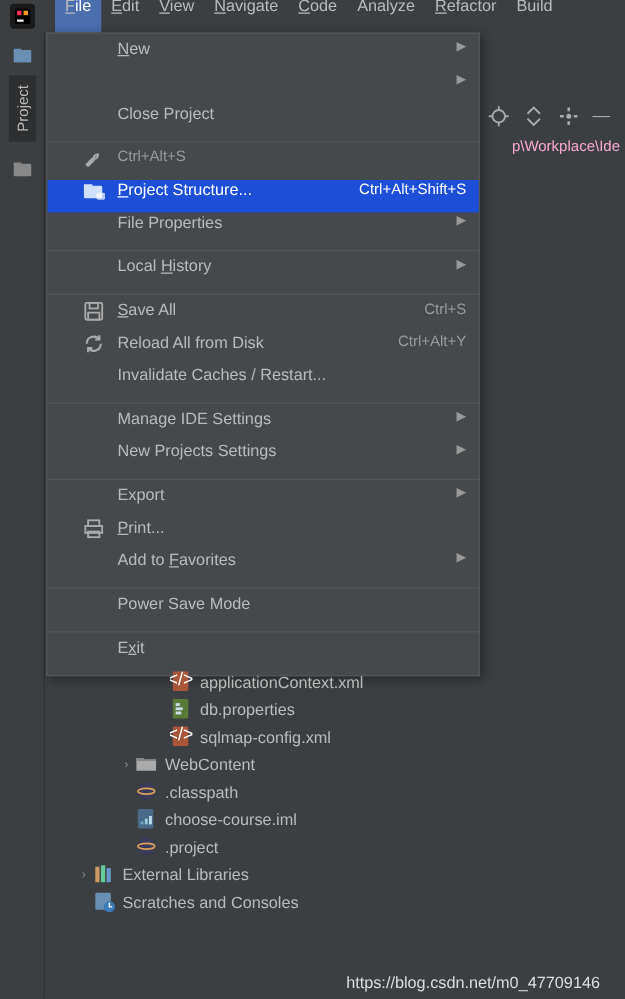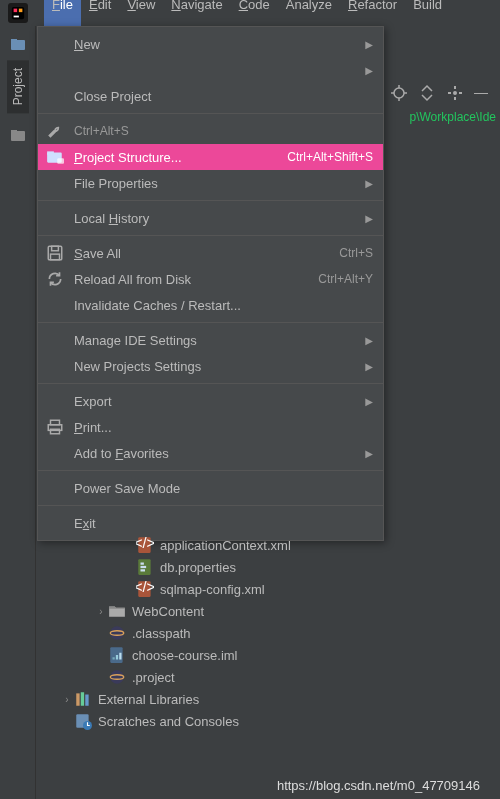--- a/index.html
+++ b/index.html
@@ -9,33 +9,33 @@
 .menubar-item.active{background:#4b6eaf;color:#fff}
 .menubar-item u{text-decoration:underline}
 .app-logo{position:absolute;left:8px;top:3px;width:20px;height:20px;background:#1a1a1a;border-radius:3px;display:flex;align-items:center;justify-content:center}
 .app-logo svg{width:14px;height:14px}
 
 .sidebar{position:absolute;left:0;top:26px;width:36px;bottom:0;background:#3c3f41;border-right:1px solid #323232;display:flex;flex-direction:column;align-items:center;padding-top:10px;gap:8px}
 .sidebar-tab{writing-mode:vertical-rl;transform:rotate(180deg);background:#2d2f30;padding:8px 4px;border-radius:0;font-size:12px}
 .sidebar-ico{width:16px;height:16px}
 
 .dropdown{position:absolute;left:37px;top:26px;width:347px;background:#46494b;border:1px solid #555;box-shadow:2px 2px 8px rgba(0,0,0,0.4);padding:4px 0}
-.menu-item{height:26px;display:flex;align-items:center;padding:0 10px 0 8px;position:relative}
-.menu-item.highlight{background:#ec4899;color:#fff}
+.menu-item{height:26px;display:flex;align-items:flex-start;padding:0 10px 0 28px;position:relative}
+.menu-item.highlight{background:#1d4ed8;color:#fff}
 .menu-item.highlight *{color:#fff}
 .mi-icon{width:18px;height:18px;flex:0 0 18px;margin-right:10px;display:flex;align-items:center;justify-content:center}
 .mi-label{flex:1;white-space:nowrap}
 .mi-shortcut{color:#999;font-size:12px}
 .mi-arrow{position:absolute;right:10px;color:#999;font-size:10px}
 .menu-sep{height:1px;background:#555;margin:4px 0}
 .mi-label u{text-decoration:underline}
 
 .toolbar-right{position:absolute;right:0;top:78px;height:30px;display:flex;align-items:center;gap:10px;padding-right:8px}
 .tbr-ico{width:18px;height:18px;color:#aaa}
-.tabline{position:absolute;right:0;top:110px;color:#22c55e;font-size:12px;padding-right:4px}
+.tabline{position:absolute;right:0;top:110px;color:#f9a8d4;font-size:12px;padding-right:4px}
 
 .tree{position:absolute;left:36px;top:534px;right:0;color:#bbb;font-size:13px}
 .tree-row{height:22px;display:flex;align-items:center;padding-left:0}
 .tree-arrow{width:14px;color:#888;font-size:10px;text-align:center}
 .tree-ico{width:18px;height:16px;margin-right:6px;display:flex;align-items:center;justify-content:center}
 .tree-label{white-space:nowrap}
 .ind1{padding-left:86px}
 .ind2{padding-left:58px}
 .ind3{padding-left:24px}
 

